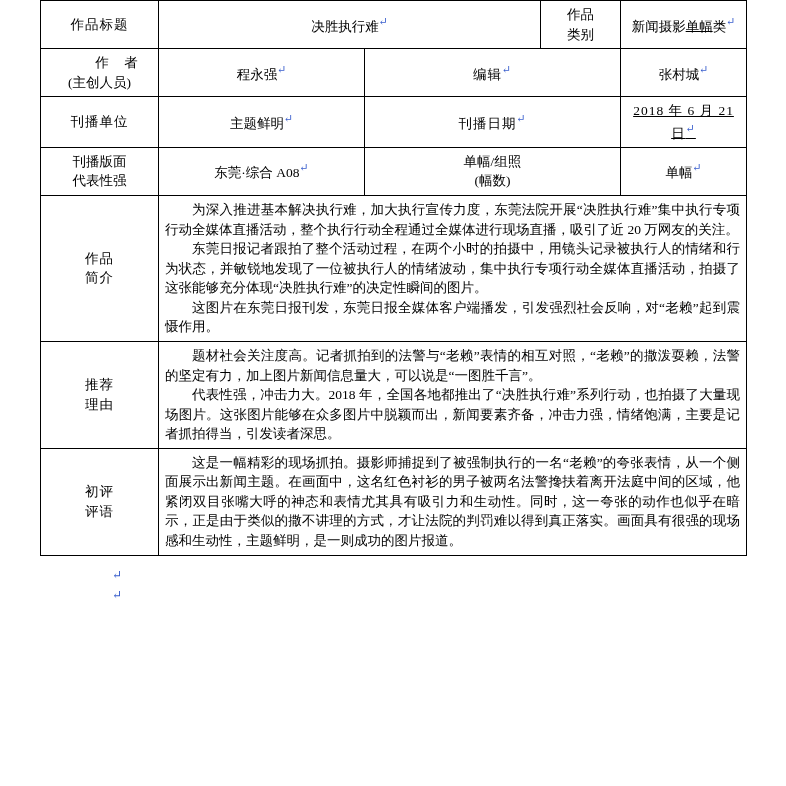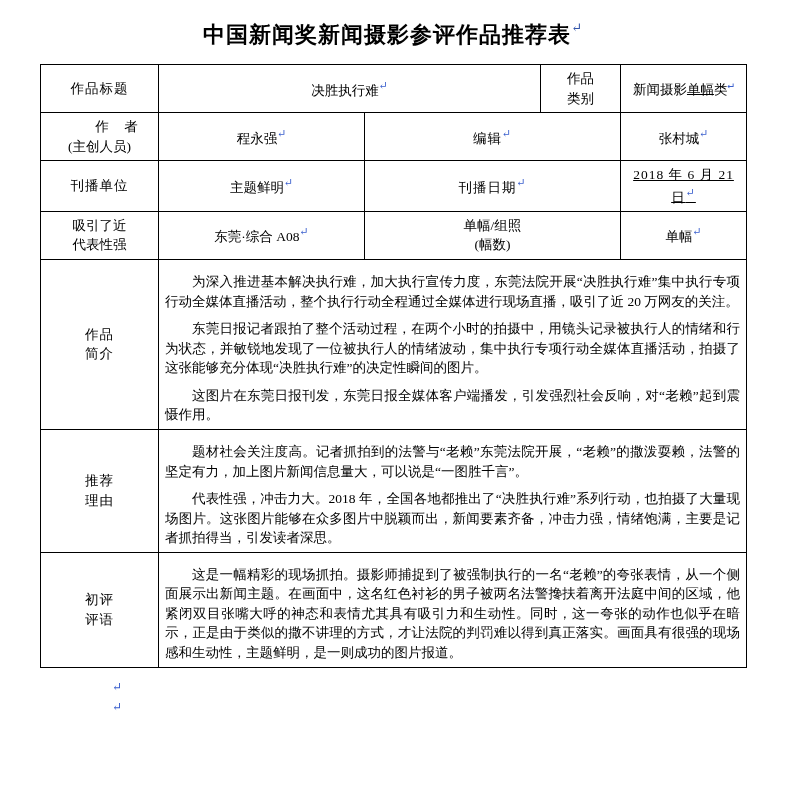--- a/index.html
+++ b/index.html
@@ -70,39 +70,38 @@
     color: #3a5fcd;
     font-size: 11px;
     vertical-align: super;
   }
   .sp-lbl {
     letter-spacing: 6px;
     margin-left: 40px;
   }
   .cat-val {
     font-size: 14px;
-    font-family: Liberation Mono, monospace;
   }
   .cat-val .ul {
     text-decoration: underline;
   }
   .date-val {
     font-size: 14px;
     letter-spacing: 1px;
     text-decoration: underline;
   }
   .body-cell {
     text-align: justify;
     font-size: 13.3px;
     line-height: 1.6;
     padding: 6px 8px 6px 8px;
     vertical-align: top;
   }
   .body-cell p {
-    margin: 8px 0 0 0;
+    margin: 0 0 0 0;
     text-indent: 2em;
   }
   .vlabel {
     text-align: center;
     font-size: 15px;
     line-height: 1.5;
     vertical-align: middle;
     letter-spacing: 1px;
   }
   .trailing-marks {
@@ -116,23 +115,20 @@
     position: absolute;
   }
   .m1 { left: 72px; top: 2px; }
   .m2 { left: 72px; top: 22px; }
 </style>
 </head>
 <body>
 
 <div class="page">
 
-  <div class="doc-title">
-    <span>中国新闻奖新闻摄影参评作品推荐表</span><span class="pilcrow">↵</span>
-  </div>
 
   <table class="main">
     <colgroup>
       <col style="width:118px">
       <col style="width:206px">
       <col style="width:66px">
       <col style="width:110px">
       <col style="width:80px">
       <col style="width:126px">
     </colgroup>
@@ -176,21 +172,21 @@
         <td class="lbl" colspan="3">
           <span>刊播日期</span><span class="pil">↵</span>
         </td>
         <td class="val date-val">
           <span>2018 年 6 月 21 日</span><span class="pil">↵</span>
         </td>
       </tr>
 
       <tr>
         <td class="lbl2">
-          <span>吸引了近</span><br>
+          <span>刊播版面</span><br>
           <span>代表性强</span>
         </td>
         <td class="val">
           <span>东莞·综合 A08</span><span class="pil">↵</span>
         </td>
         <td class="lbl2" colspan="3">
           <span>单幅/组照</span><br>
           <span>(幅数)</span>
         </td>
         <td class="val">
@@ -210,21 +206,21 @@
           <p>这图片在东莞日报刊发，东莞日报全媒体客户端播发，引发强烈社会反响，对“老赖”起到震慑作用。</p>
         </td>
       </tr>
 
       <tr>
         <td class="vlabel">
           <span>推荐</span><br>
           <span>理由</span>
         </td>
         <td class="body-cell" colspan="5">
-          <p>题材社会关注度高。记者抓拍到的法警与“老赖”东莞法院开展，“老赖”的撒泼耍赖，法警的坚定有力，加上图片新闻信息量大，可以说是“一图胜千言”。</p>
+          <p>题材社会关注度高。记者抓拍到的法警与“老赖”表情的相互对照，“老赖”的撒泼耍赖，法警的坚定有力，加上图片新闻信息量大，可以说是“一图胜千言”。</p>
           <p>代表性强，冲击力大。2018 年，全国各地都推出了“决胜执行难”系列行动，也拍摄了大量现场图片。这张图片能够在众多图片中脱颖而出，新闻要素齐备，冲击力强，情绪饱满，主要是记者抓拍得当，引发读者深思。</p>
         </td>
       </tr>
 
       <tr>
         <td class="vlabel">
           <span>初评</span><br>
           <span>评语</span>
         </td>
         <td class="body-cell" colspan="5">

